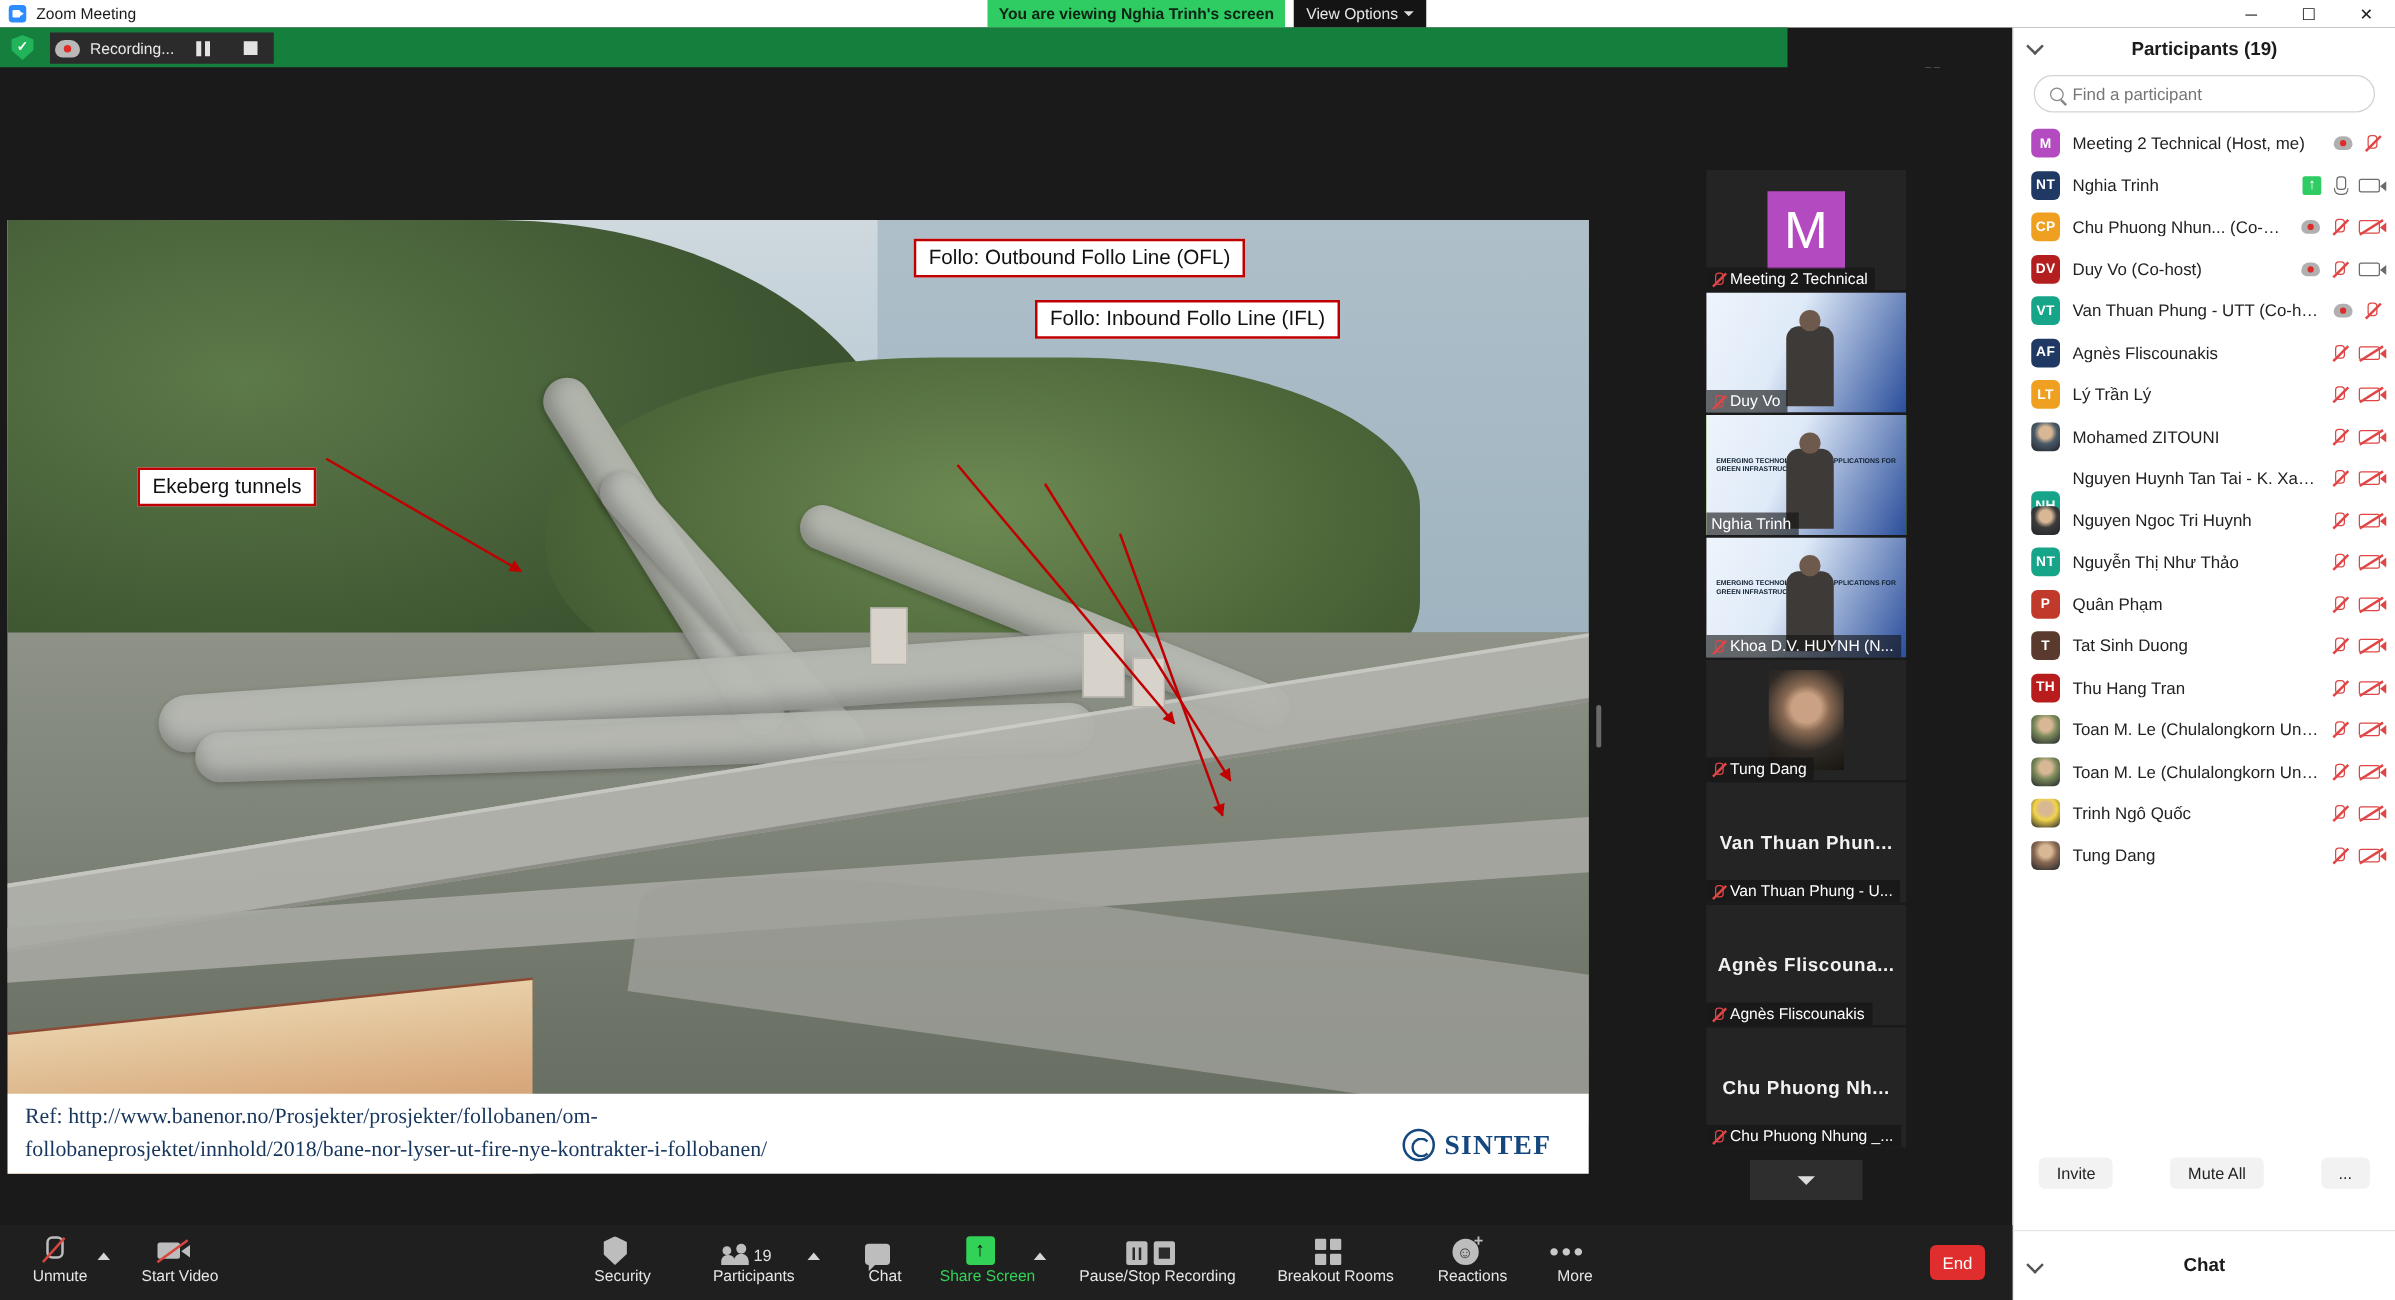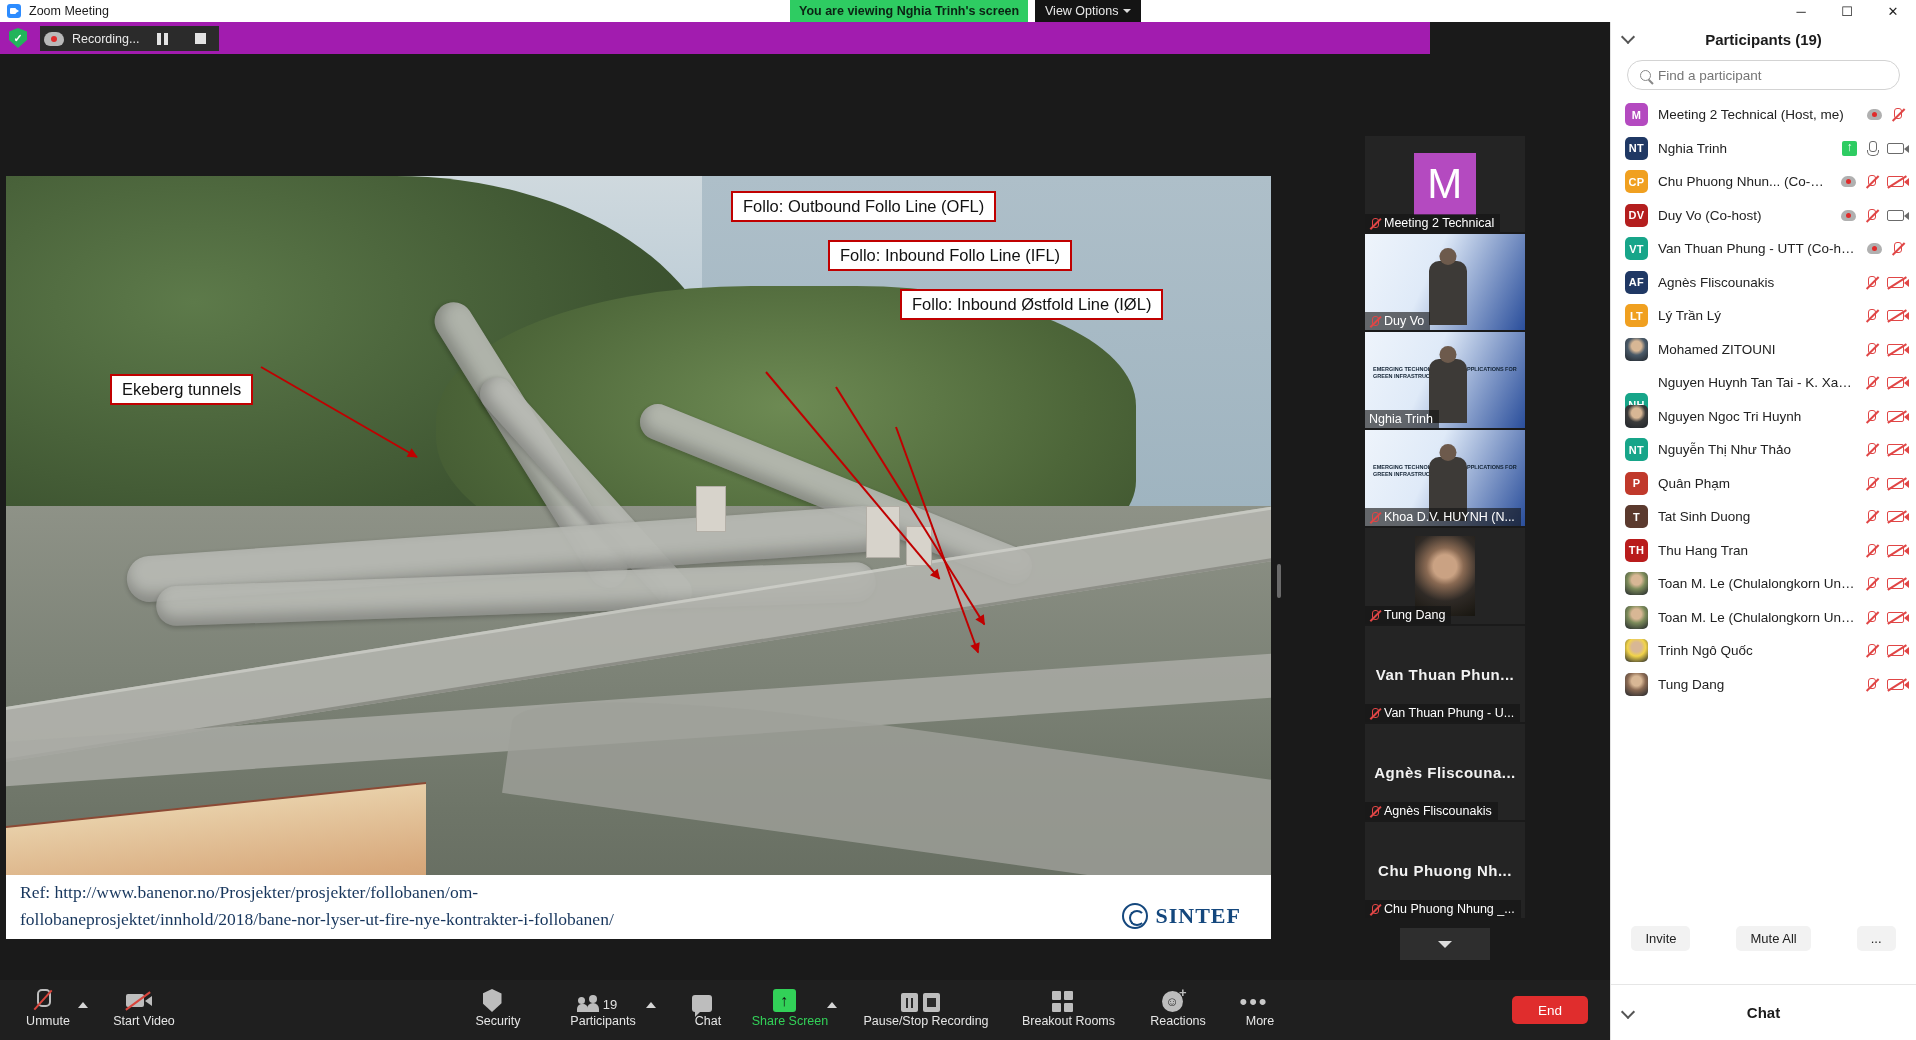--- a/index.html
+++ b/index.html
@@ -53,21 +53,21 @@
     font-size: 12.5px; padding: 0 10px; white-space: nowrap;
   }
   .chev-d {
     width: 0; height: 0; border-left: 4px solid transparent;
     border-right: 4px solid transparent; border-top: 4px solid #dcdcdc;
   }
 
   
   .rec-zone {
     position: absolute; left: 0; top: 22px; width: 1430px; height: 32px;
-    background: #a21caf;
+    background: #15803d;
   }
   .shield-ok {
     position: absolute; left: 9px; top: 6px; width: 18px; height: 20px;
     background: #23b45b;
     clip-path: polygon(50% 0%, 100% 18%, 100% 60%, 50% 100%, 0% 60%, 0% 18%);
     display: flex; align-items: center; justify-content: center;
   }
   .shield-ok::after {
     content: "✓"; color: #fff; font-size: 11px; font-weight: bold; line-height: 1;
   }
@@ -483,21 +483,21 @@
     width: 21px; height: 21px; border-radius: 50%; background: #bdbdbd; position: relative;
   }
   .g-react::after {
     content:"+"; position:absolute; right:-4px; top:-6px; color:#bdbdbd; font-size:13px; font-weight:bold;
   }
   .g-react .eyes {
     position:absolute; inset:0; color:#2b2b2b; font-size:13px; text-align:center; line-height:21px;
   }
   .g-more { color: #c9c9c9; font-size: 22px; letter-spacing: 2px; line-height: 20px; }
   .end-btn {
-    position: absolute; right: 22px; top: 16px; width: 76px; height: 28px;
+    position: absolute; right: 22px; top: 16px; width: 44px; height: 28px;
     background: #e02d2d; color: #fff; border: none; border-radius: 5px;
     font-size: 13.5px; cursor: pointer; font-family: "Liberation Sans", sans-serif;
   }
 </style>
 </head>
 <body>
 
 <div id="app">
 
   <div class="titlebar">
@@ -560,21 +560,20 @@
       <div class="bldg" style="left:900px;top:350px;width:26px;height:40px;"></div>
       <div class="bldg" style="left:690px;top:310px;width:30px;height:46px;"></div>
 
       <div class="arrow-line" style="left:760px;top:195px;width:270px;transform:rotate(50deg);"></div>
       <div class="arrow-line" style="left:830px;top:210px;width:280px;transform:rotate(58deg);"></div>
       <div class="arrow-line" style="left:890px;top:250px;width:240px;transform:rotate(70deg);"></div>
       <div class="arrow-line" style="left:255px;top:190px;width:180px;transform:rotate(30deg);"></div>
 
       <div class="callout" style="left:725px;top:15px;">Follo: Outbound Follo Line (OFL)</div>
       <div class="callout" style="left:822px;top:64px;">Follo: Inbound Follo Line (IFL)</div>
-      <div class="callout" style="left:894px;top:113px;">Follo: Inbound Østfold Line (IØL)</div>
       <div class="callout" style="left:104px;top:198px;">Ekeberg tunnels</div>
 
       <div class="slide-ref">
         <div>Ref: http://www.banenor.no/Prosjekter/prosjekter/follobanen/om-</div>
         <div>follobaneprosjektet/innhold/2018/bane-nor-lyser-ut-fire-nye-kontrakter-i-follobanen/</div>
         <div class="sintef-logo">
           <span class="sintef-mark"></span>
           <span class="sintef-text">SINTEF</span>
         </div>
       </div>

